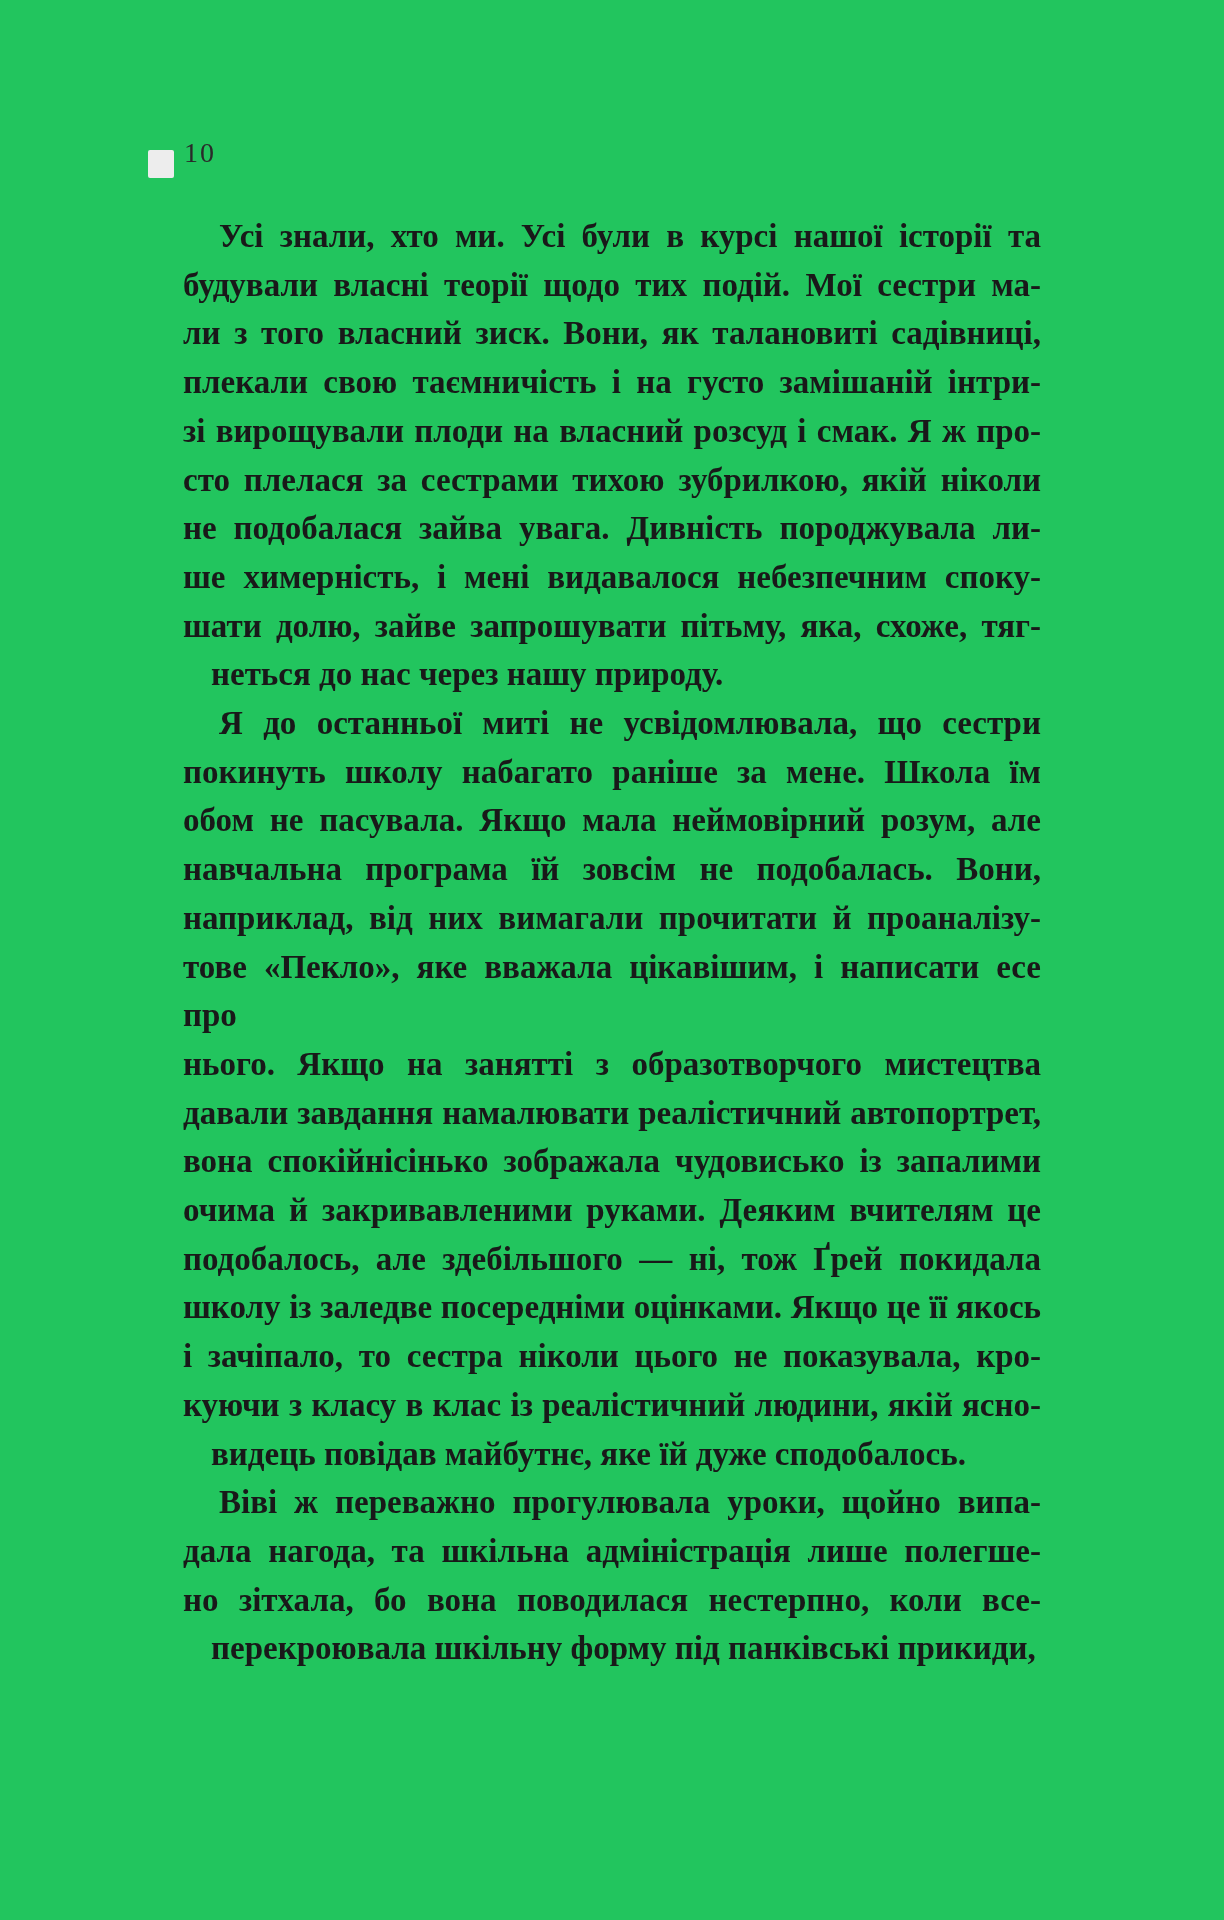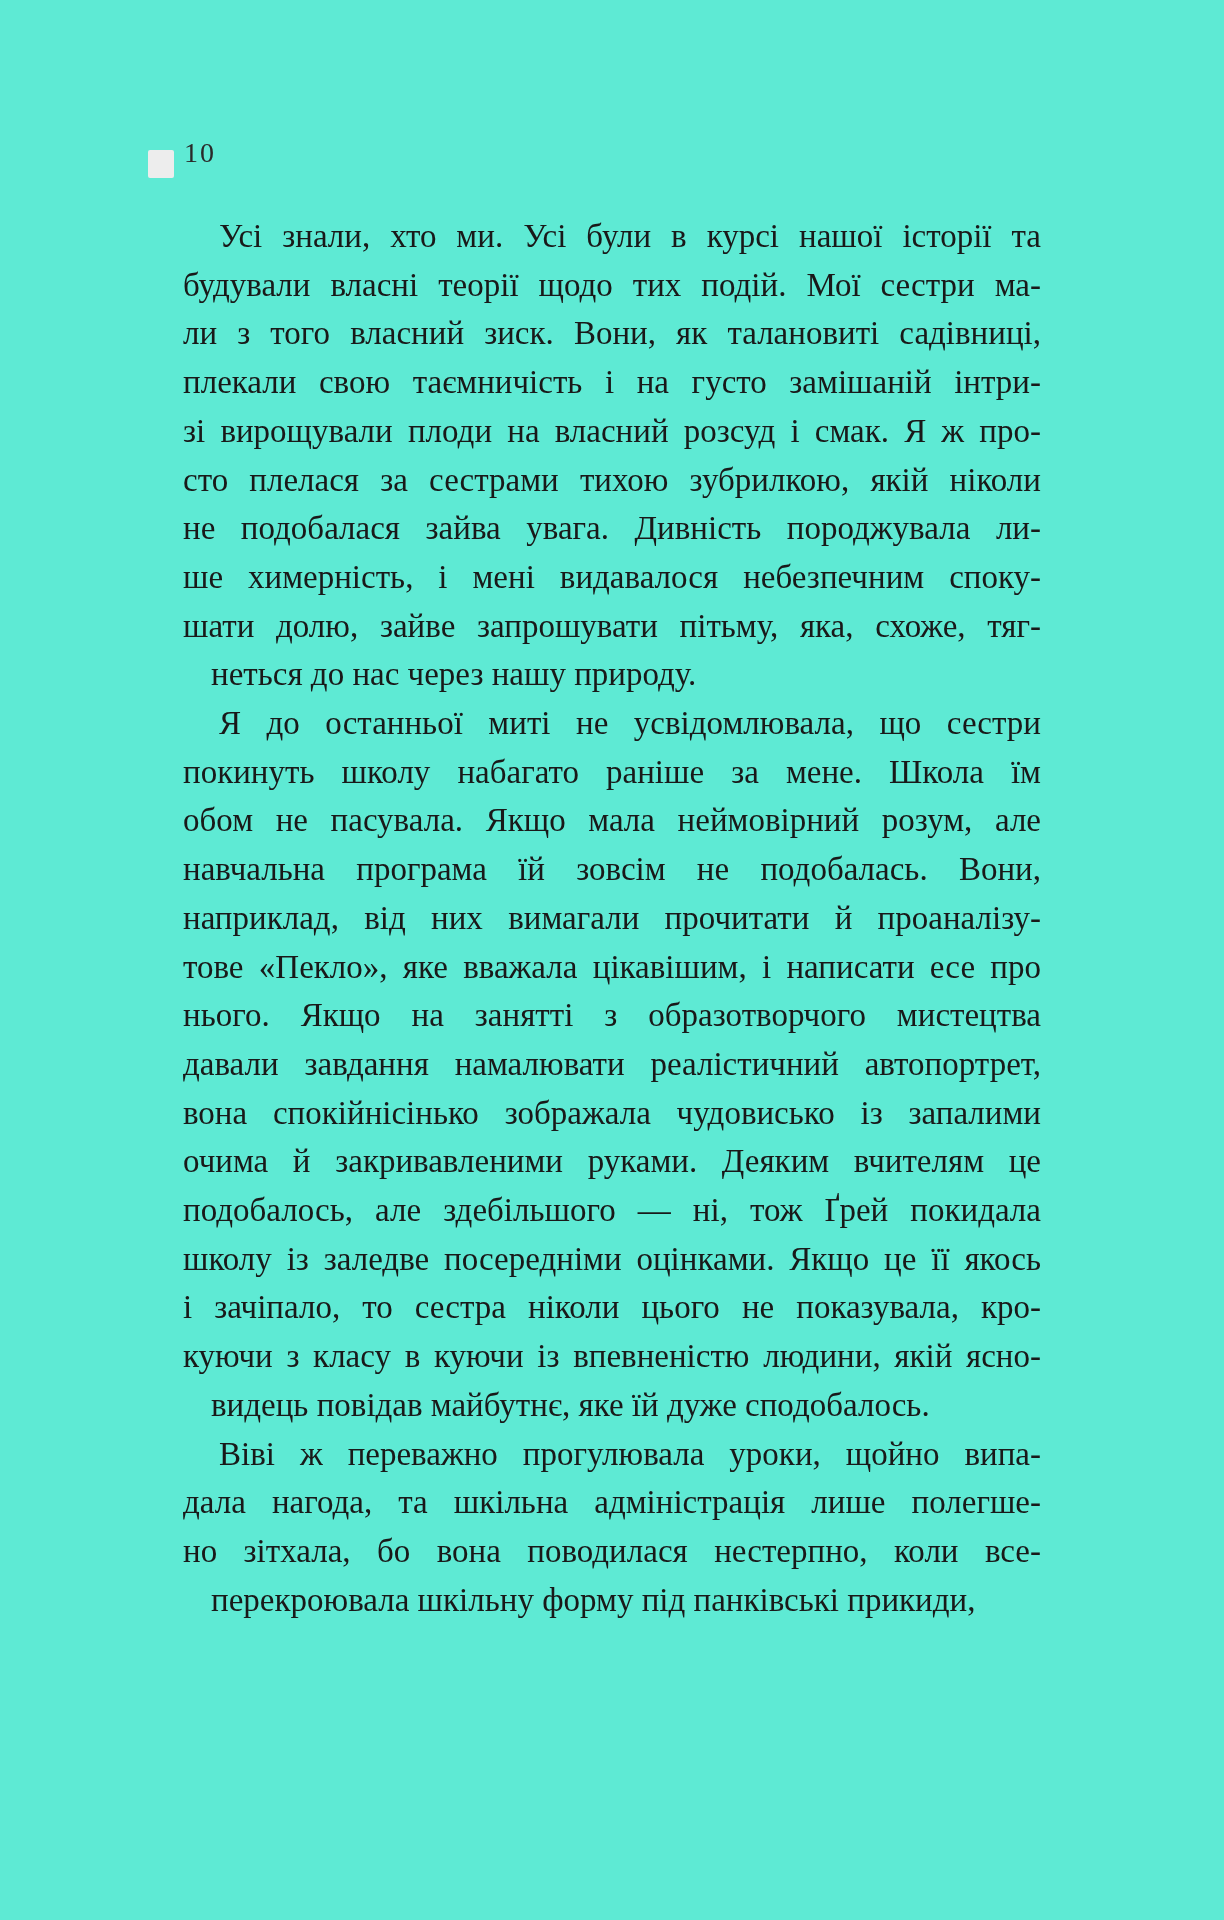--- a/index.html
+++ b/index.html
@@ -4,21 +4,21 @@
 <style>
   html, body {
     margin: 0;
     padding: 0;
     background: #ffffff;
   }
   .page {
     position: relative;
     width: 1224px;
     height: 1920px;
-    background: #5eead4;
+    background: #22c55e;
     overflow: hidden;
     font-family: "Liberation Serif", serif;
   }
   .scan-smudge {
     position: absolute;
     left: 148px;
     top: 150px;
     width: 26px;
     height: 28px;
     background: #ededed;
@@ -42,20 +42,21 @@
     color: #191919;
     font-size: 33px;
     line-height: 48.7px;
   }
   .para { margin: 0; padding: 0; }
   .line {
     width: 100%;
     text-align: justify;
     text-align-last: justify;
     white-space: normal;
+    font-weight: bold;
   }
   .line.first { text-indent: 36px; }
   .line.last  { text-align-last: left; margin-left: 28px; }
 </style>
 </head>
 <body>
 
 <div class="page">
   <div class="scan-smudge"></div>
   <div class="page-number">10</div>
@@ -79,21 +80,21 @@
         <div class="line">навчальна програма їй зовсім не подобалась. Вони,</div>
         <div class="line">наприклад, від них вимагали прочитати й проаналізу-</div>
         <div class="line">тове «Пекло», яке вважала цікавішим, і написати есе про</div>
         <div class="line">нього. Якщо на занятті з образотворчого мистецтва</div>
         <div class="line">давали завдання намалювати реалістичний автопортрет,</div>
         <div class="line">вона спокійнісінько зображала чудовисько із запалими</div>
         <div class="line">очима й закривавленими руками. Деяким вчителям це</div>
         <div class="line">подобалось, але здебільшого — ні, тож Ґрей покидала</div>
         <div class="line">школу із заледве посередніми оцінками. Якщо це її якось</div>
         <div class="line">і зачіпало, то сестра ніколи цього не показувала, кро-</div>
-        <div class="line">куючи з класу в куючи із впевненістю людини, якій ясно-</div>
+        <div class="line">куючи з класу в клас із реалістичний людини, якій ясно-</div>
         <div class="line last">видець повідав майбутнє, яке їй дуже сподобалось.</div>
       </div>
       <div class="para">
         <div class="line first">Віві ж переважно прогулювала уроки, щойно випа-</div>
         <div class="line">дала нагода, та шкільна адміністрація лише полегше-</div>
         <div class="line">но зітхала, бо вона поводилася нестерпно, коли все-</div>
         <div class="line last">перекроювала шкільну форму під панківські прикиди,</div>
       </div>
     </div>
 </div>

